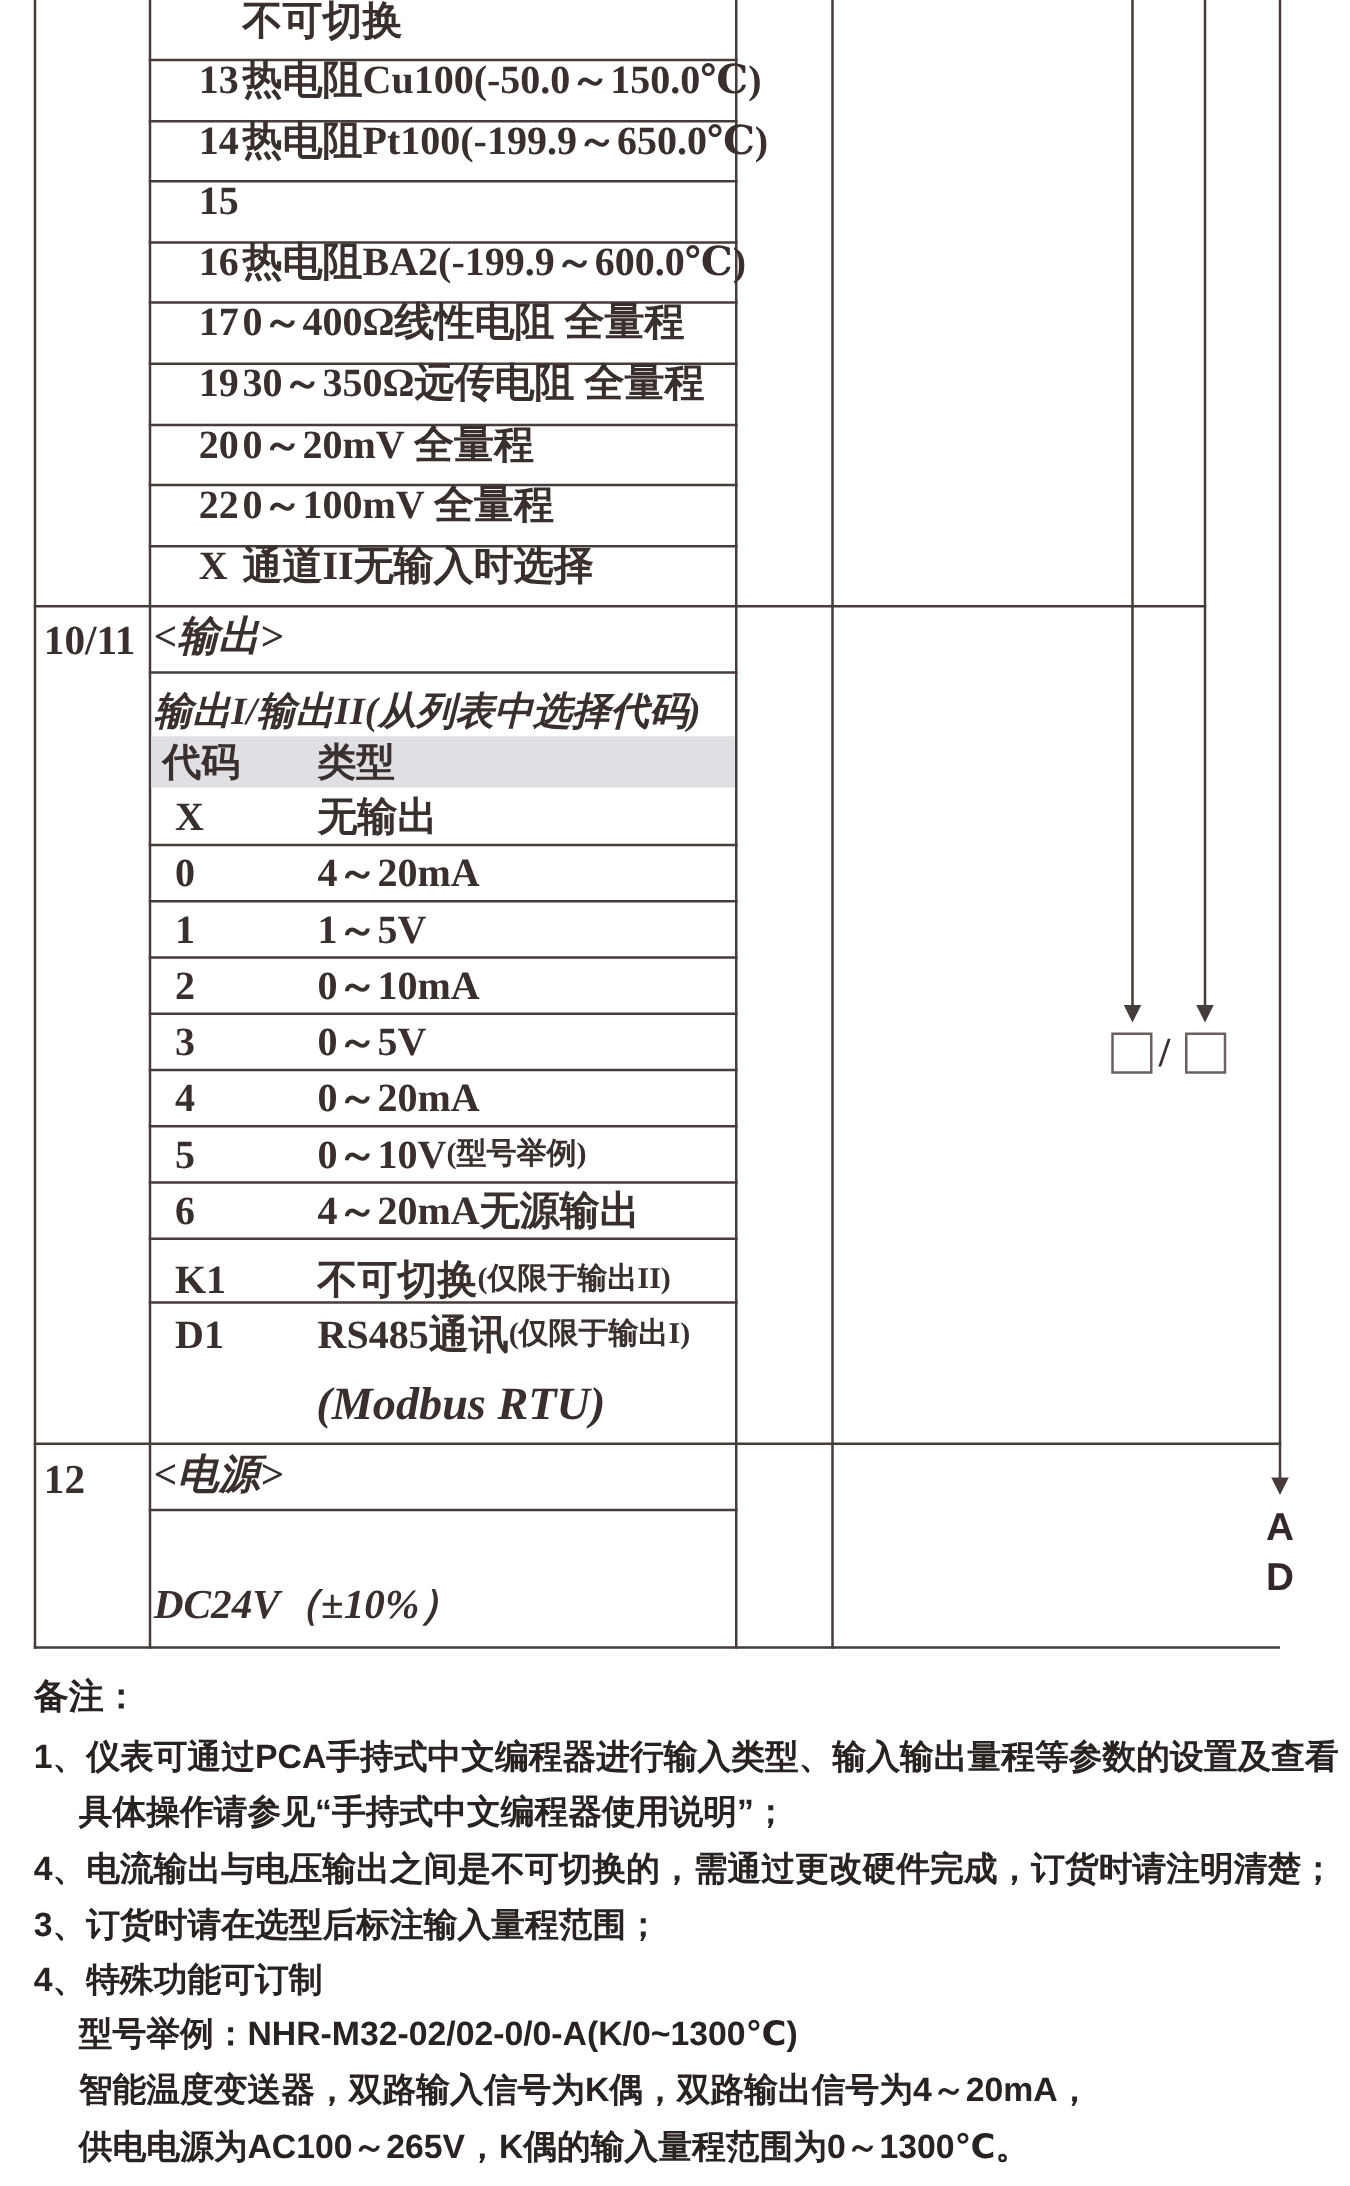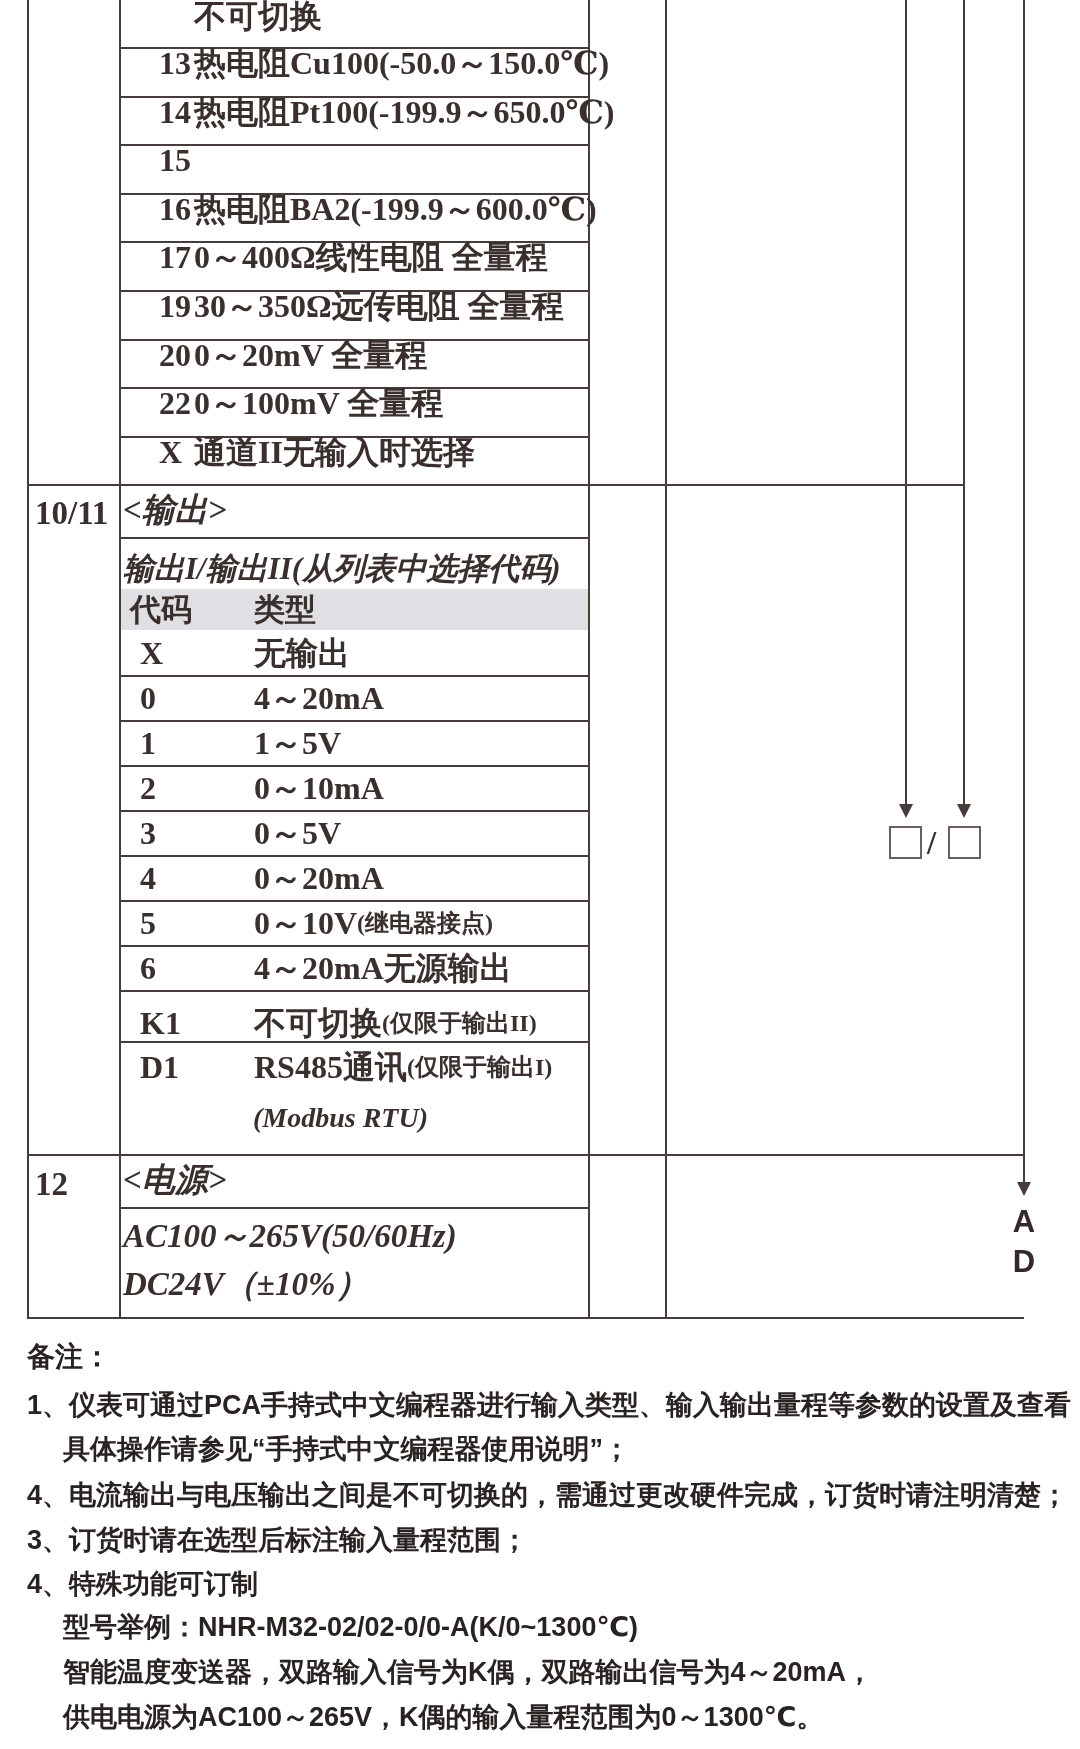--- a/index.html
+++ b/index.html
@@ -151,41 +151,40 @@
     <span class="rcode">3</span>
     <span>0～5V</span>
   </div>
   <div class="crow" style="top:855px;height:45px">
     <span class="rcode">4</span>
     <span>0～20mA</span>
   </div>
   <div class="crow" style="top:900px;height:45px">
     <span class="rcode">5</span>
     <span>0～10V</span>
-    <span class="small">(继电器接点)</span>
+    <span class="small">(型号举例)</span>
   </div>
   <div class="crow" style="top:945px;height:45px">
     <span class="rcode">6</span>
     <span>4～20mA无源输出</span>
   </div>
   <div class="crow" style="top:990px;height:65px">
     <span class="rcode">K1</span>
     <span>不可切换</span>
     <span class="small">(仅限于输出II)</span>
   </div>
   <div class="crow" style="top:1044px;height:45px">
     <span class="rcode">D1</span>
     <span>RS485通讯</span>
     <span class="small">(仅限于输出I)</span>
   </div>
-  <div class="abs" style="left:253px;top:1102px;font-size:28px">(Modbus RTU)</div>
+  <div class="abs" style="left:253px;top:1102px;font-size:37px">(Modbus RTU)</div>
 
   <div class="numcol" style="top:1168px">12</div>
   <div class="abs big" style="left:123px;top:1164px">&lt;电源&gt;</div>
-  <div class="abs big" style="left:123px;top:1220px">AC100～265V(50/60Hz)</div>
   <div class="abs big" style="left:123px;top:1268px">DC24V（±10%）</div>
 
   <div class="note" style="left:27px;top:1340px;font-size:28px">备注：</div>
   <div class="note" style="left:27px;top:1389px">1、仪表可通过PCA手持式中文编程器进行输入类型、输入输出量程等参数的设置及查看，</div>
   <div class="note" style="left:63px;top:1433px">具体操作请参见“手持式中文编程器使用说明”；</div>
   <div class="note" style="left:27px;top:1479px">4、电流输出与电压输出之间是不可切换的，需通过更改硬件完成，订货时请注明清楚；</div>
   <div class="note" style="left:27px;top:1524px">3、订货时请在选型后标注输入量程范围；</div>
   <div class="note" style="left:27px;top:1568px">4、特殊功能可订制</div>
   <div class="note" style="left:63px;top:1611px">型号举例：NHR-M32-02/02-0/0-A(K/0~1300℃)</div>
   <div class="note" style="left:63px;top:1656px">智能温度变送器，双路输入信号为K偶，双路输出信号为4～20mA，</div>

